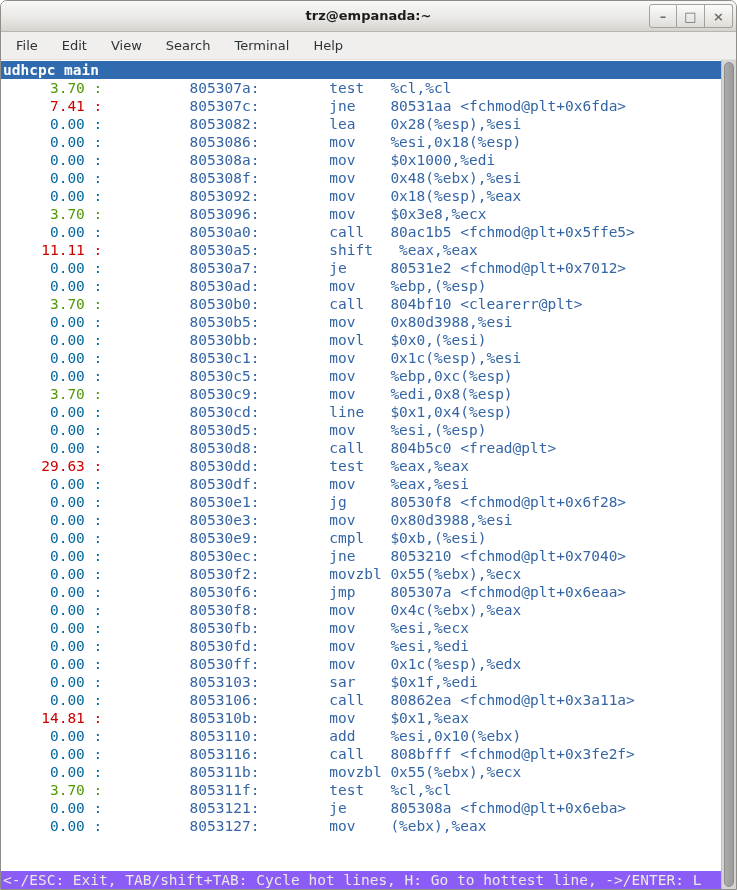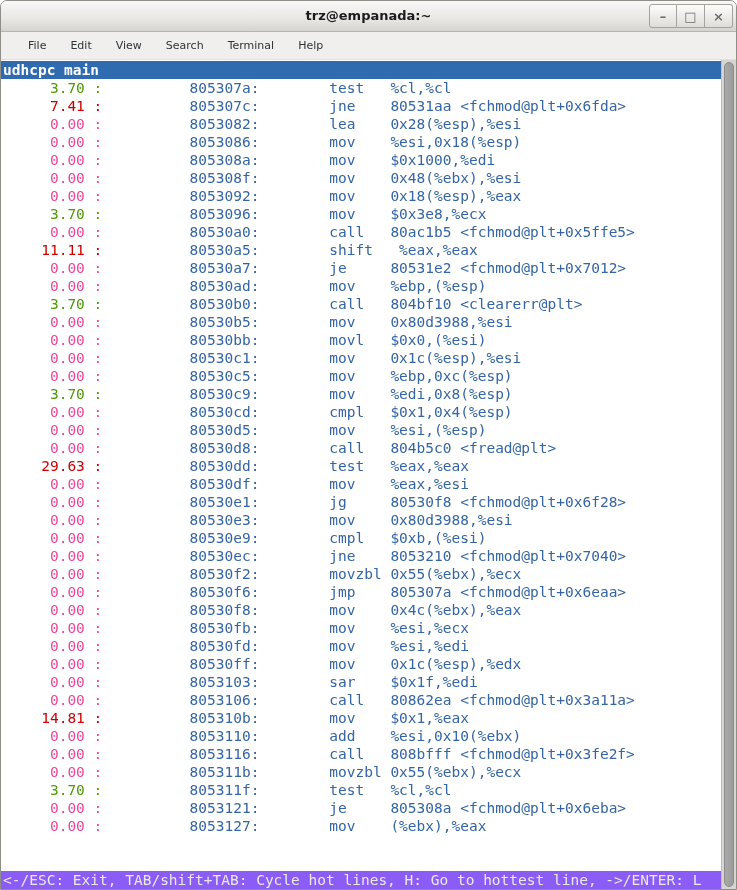--- a/index.html
+++ b/index.html
@@ -35,44 +35,44 @@
     line-height:1; cursor:default;
   }
   .winbtn:first-child { border-left-width:1px; border-radius:3px 0 0 3px; }
   .winbtn:last-child { border-radius:0 3px 3px 0; }
 
   
   .menubar {
     height:28px; flex:0 0 28px;
     background:#f0efed;
     display:flex; align-items:stretch;
-    padding-left:15px;
+    padding-left:3px;
     border-bottom:1px solid #e3e1de;
-    font-size:11px; color:#2e3436;
+    font-size:13px; color:#2e3436;
   }
   .menu-item { display:flex; align-items:center; padding:0 12px; cursor:default; }
 
   
   .terminal { flex:1; display:flex; min-height:0; background:#ffffff; }
   .term-content {
     flex:1; min-width:0;
     display:flex; flex-direction:column;
     font-family:"DejaVu Sans Mono", monospace;
     font-size:14.5px; line-height:18px;
     padding-top:1px;
     border-radius:24px;
   }
   .symline {
     flex:0 0 18px; height:18px;
     background:#2f6bae; color:#ffffff;
     font-weight:bold; white-space:pre; padding-left:2px;
   }
   .rows { flex:1; overflow:hidden; padding-left:14px; }
   .row { height:18px; white-space:pre; }
-  .c-zero  { color:#ec4899; }
+  .c-zero  { color:#0369a1; }
   .c-green { color:#4e9a06; }
   .c-red   { color:#cc0000; }
   .c-ins   { color:#3465a4; }
   .statusbar {
     flex:0 0 18px; height:18px;
     background:#8b5cf6; color:#e9e9e6;
     white-space:pre; overflow:hidden; padding-left:2px;
   }
 
   
@@ -132,21 +132,21 @@
           <div class="row"><span class="c-zero">    0.00 : </span><span class="c-ins">         80530a0:        call   80ac1b5 &lt;fchmod@plt+0x5ffe5&gt;</span></div>
           <div class="row"><span class="c-red">   11.11 : </span><span class="c-ins">         80530a5:        shift   %eax,%eax</span></div>
           <div class="row"><span class="c-zero">    0.00 : </span><span class="c-ins">         80530a7:        je     80531e2 &lt;fchmod@plt+0x7012&gt;</span></div>
           <div class="row"><span class="c-zero">    0.00 : </span><span class="c-ins">         80530ad:        mov    %ebp,(%esp)</span></div>
           <div class="row"><span class="c-green">    3.70 : </span><span class="c-ins">         80530b0:        call   804bf10 &lt;clearerr@plt&gt;</span></div>
           <div class="row"><span class="c-zero">    0.00 : </span><span class="c-ins">         80530b5:        mov    0x80d3988,%esi</span></div>
           <div class="row"><span class="c-zero">    0.00 : </span><span class="c-ins">         80530bb:        movl   $0x0,(%esi)</span></div>
           <div class="row"><span class="c-zero">    0.00 : </span><span class="c-ins">         80530c1:        mov    0x1c(%esp),%esi</span></div>
           <div class="row"><span class="c-zero">    0.00 : </span><span class="c-ins">         80530c5:        mov    %ebp,0xc(%esp)</span></div>
           <div class="row"><span class="c-green">    3.70 : </span><span class="c-ins">         80530c9:        mov    %edi,0x8(%esp)</span></div>
-          <div class="row"><span class="c-zero">    0.00 : </span><span class="c-ins">         80530cd:        cmpl   $0x1,0x4(%esp)</span></div>
+          <div class="row"><span class="c-zero">    0.00 : </span><span class="c-ins">         80530cd:        line   $0x1,0x4(%esp)</span></div>
           <div class="row"><span class="c-zero">    0.00 : </span><span class="c-ins">         80530d5:        mov    %esi,(%esp)</span></div>
           <div class="row"><span class="c-zero">    0.00 : </span><span class="c-ins">         80530d8:        call   804b5c0 &lt;fread@plt&gt;</span></div>
           <div class="row"><span class="c-red">   29.63 : </span><span class="c-ins">         80530dd:        test   %eax,%eax</span></div>
           <div class="row"><span class="c-zero">    0.00 : </span><span class="c-ins">         80530df:        mov    %eax,%esi</span></div>
           <div class="row"><span class="c-zero">    0.00 : </span><span class="c-ins">         80530e1:        jg     80530f8 &lt;fchmod@plt+0x6f28&gt;</span></div>
           <div class="row"><span class="c-zero">    0.00 : </span><span class="c-ins">         80530e3:        mov    0x80d3988,%esi</span></div>
           <div class="row"><span class="c-zero">    0.00 : </span><span class="c-ins">         80530e9:        cmpl   $0xb,(%esi)</span></div>
           <div class="row"><span class="c-zero">    0.00 : </span><span class="c-ins">         80530ec:        jne    8053210 &lt;fchmod@plt+0x7040&gt;</span></div>
           <div class="row"><span class="c-zero">    0.00 : </span><span class="c-ins">         80530f2:        movzbl 0x55(%ebx),%ecx</span></div>
           <div class="row"><span class="c-zero">    0.00 : </span><span class="c-ins">         80530f6:        jmp    805307a &lt;fchmod@plt+0x6eaa&gt;</span></div>

